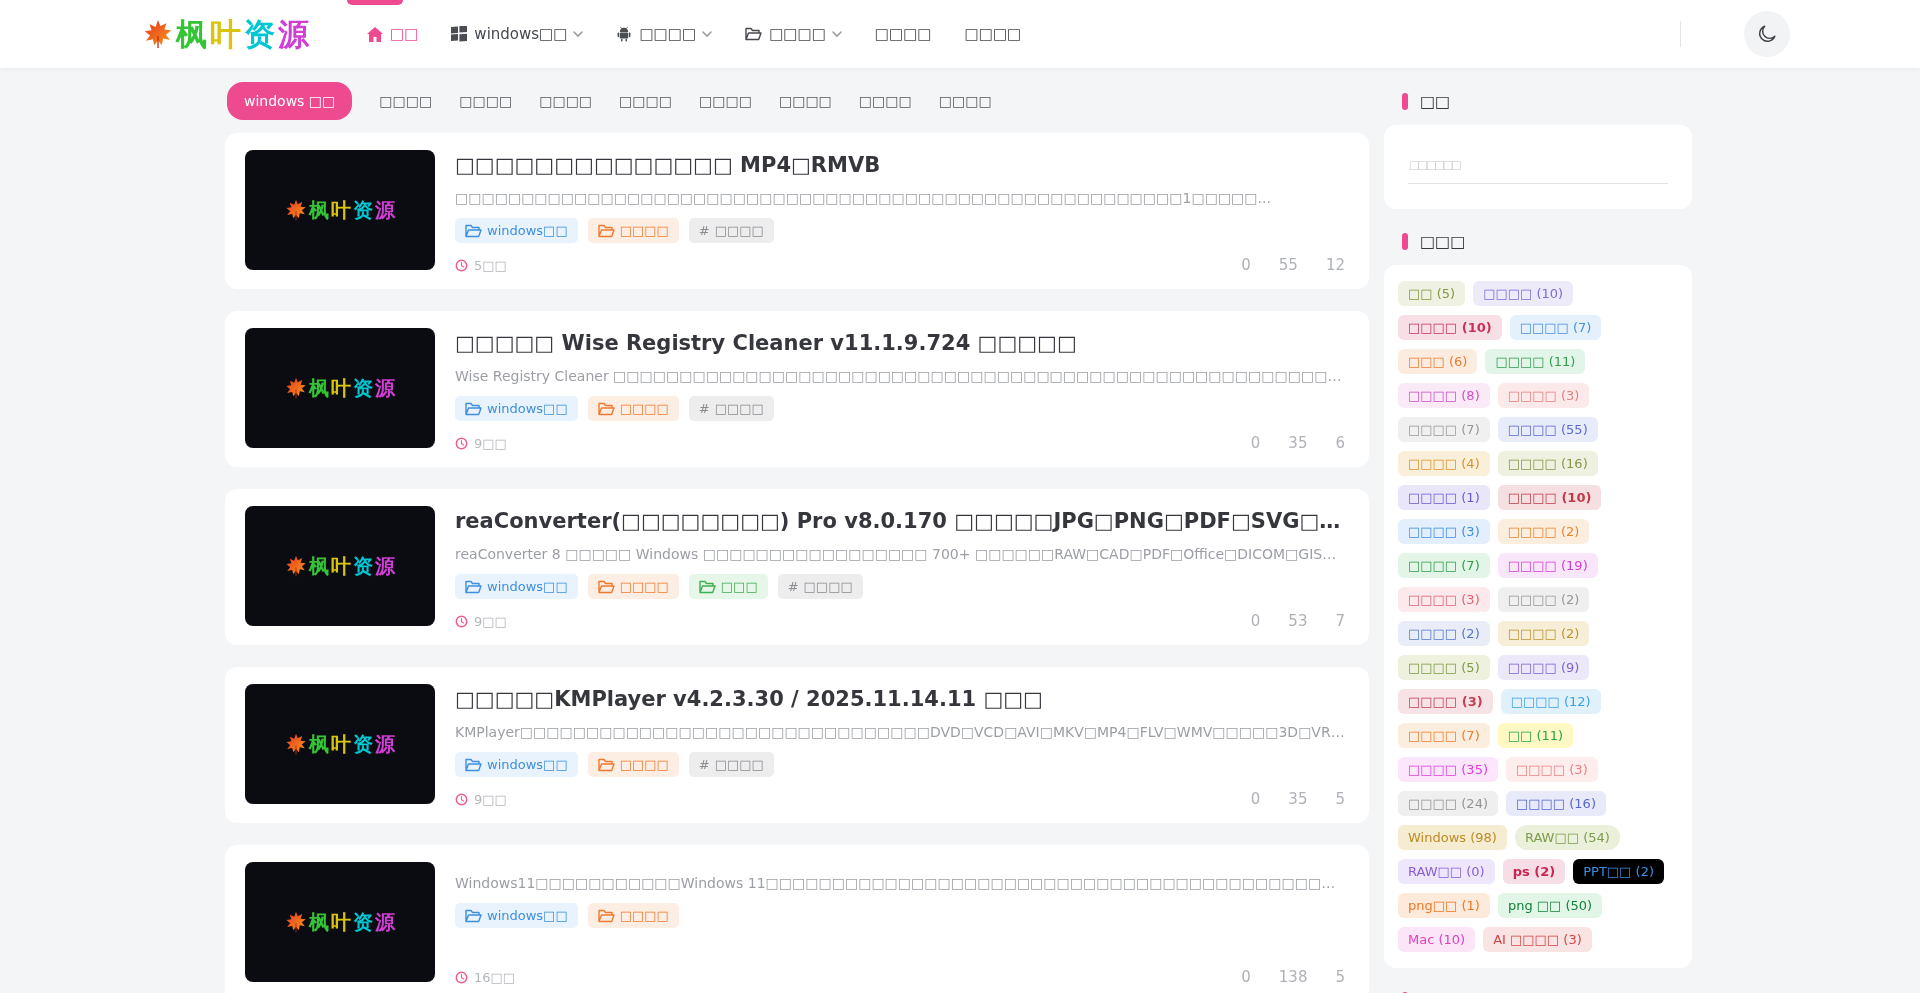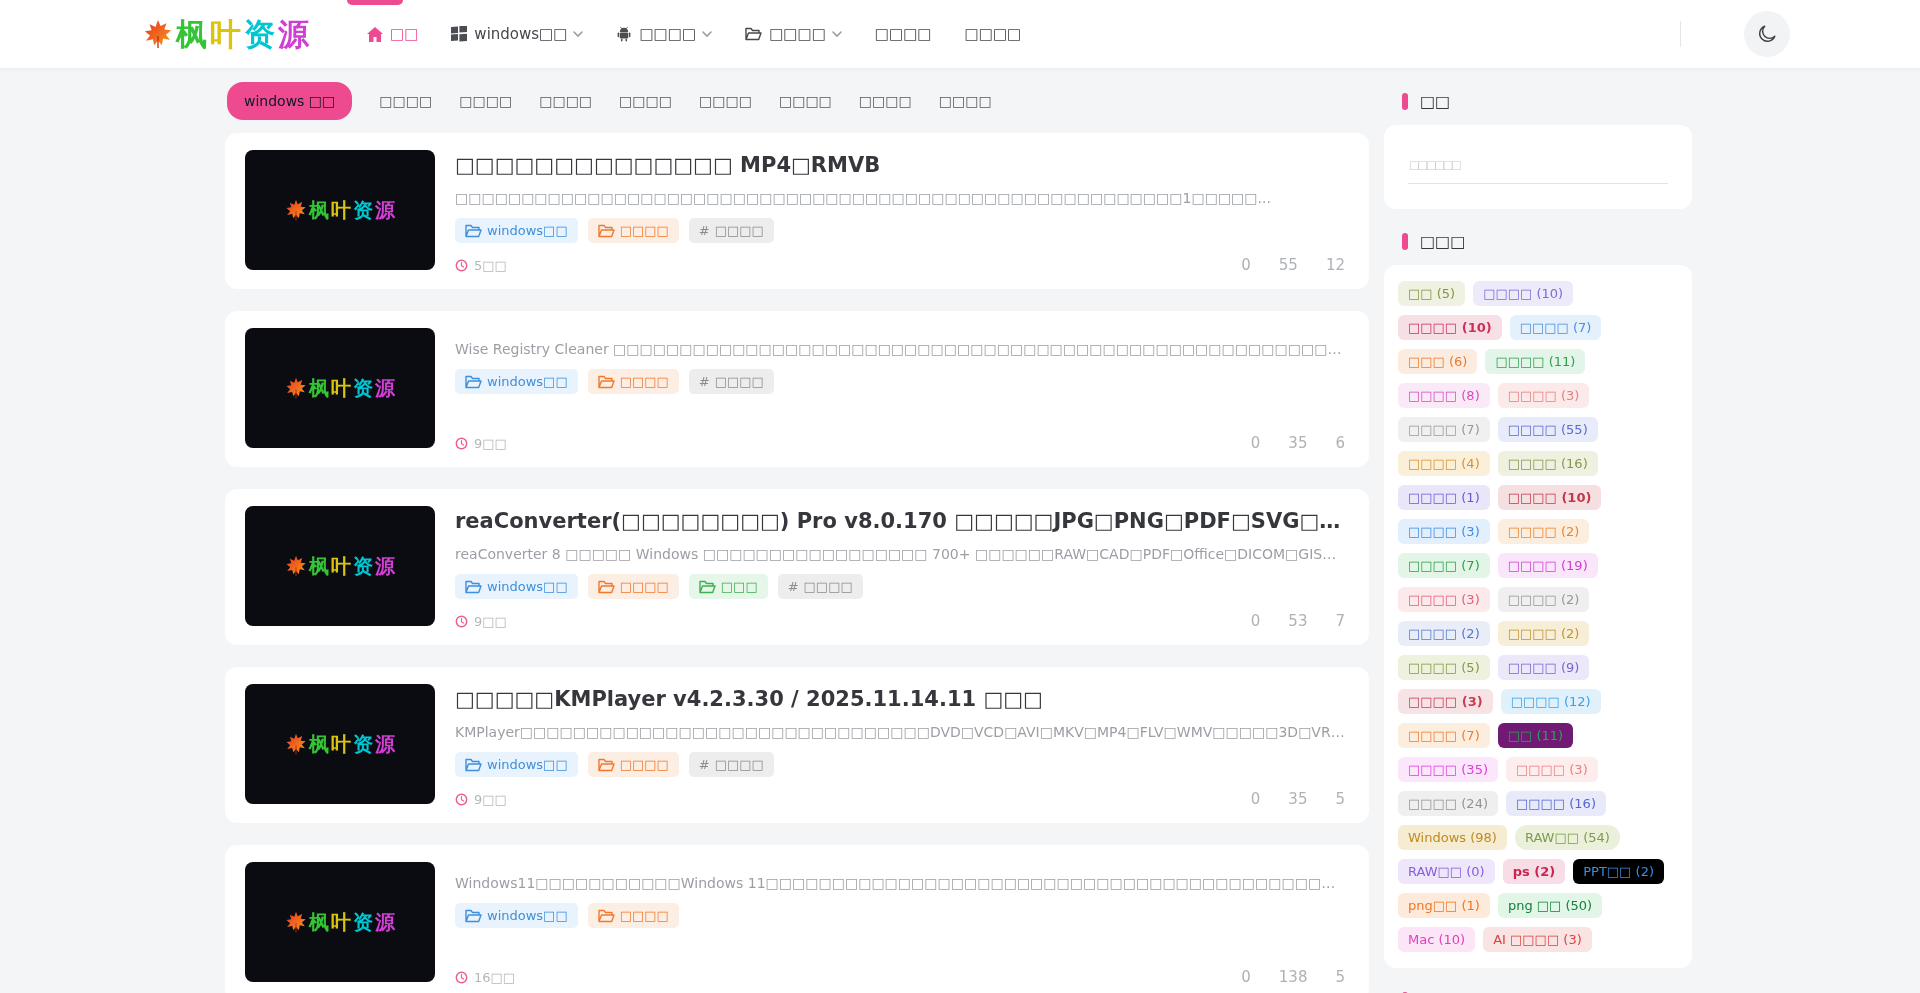--- a/index.html
+++ b/index.html
@@ -20,21 +20,21 @@
   .header-right{margin-left:auto;display:flex;align-items:center;}
   .divider{width:1px;height:26px;background:#e4e5e9;}
   .theme-toggle{width:46px;height:46px;border-radius:50%;background:#f2f3f5;border:none;cursor:pointer;
           display:flex;align-items:center;justify-content:center;margin-left:63px;}
   
   .layout{display:flex;gap:15px;padding:18px 0 0 225px;}
   .content{width:1144px;flex:none;}
   .sidebar{width:308px;flex:none;padding-top:6px;}
   
   .filterbar{display:flex;align-items:center;gap:27px;margin:0 0 17px 2px;height:30px;}
-  .filter-active{background:var(--accent);color:#0f172a;font-size:14px;padding:11px 17px;border-radius:16px;cursor:pointer;}
+  .filter-active{background:var(--accent);color:#ffffff;font-size:14px;padding:11px 17px;border-radius:16px;cursor:pointer;}
   .filter-item{font-size:14px;color:#55585d;cursor:pointer;}
   
   .post-card{background:#fff;border-radius:12px;height:156px;margin-bottom:22px;
              padding:17px 24px 15px 20px;display:flex;gap:20px;}
   .thumb{width:190px;height:120px;background:#0b0b12;border-radius:8px;flex:none;cursor:pointer;
          display:flex;align-items:center;justify-content:center;gap:2px;}
   .thumb .logo-char{font-size:20px;}
   .post-body{flex:1;min-width:0;display:flex;flex-direction:column;}
   .post-title{margin:3px 0 0;font-size:21px;font-weight:700;color:#35373c;cursor:pointer;
               white-space:nowrap;overflow:hidden;text-overflow:ellipsis;}
@@ -252,20 +252,21 @@
                 <path fill="url(#lg)" d="M16 1l2.6 6.5 6.4-3-2.2 6.6 7.2 1-5.5 4.6 4.3 5.6-7.3-1.6L20 28l-4-5-4 5-1.5-6.3-7.3 1.6 4.3-5.6L2 13.1l7.2-1-2.2-6.6 6.4 3z"></path>
                 <path stroke="#c02a10" stroke-width="1.4" d="M16 18v13"></path>
               </svg>
             </span>
             <span class="logo-char" style="color: rgb(53, 196, 53);">枫</span>
             <span class="logo-char" style="color: rgb(217, 197, 14);">叶</span>
             <span class="logo-char" style="color: rgb(0, 198, 210);">资</span>
             <span class="logo-char" style="color: rgb(207, 63, 212);">源</span>
           </a>
           <div class="post-body">
+            <h2 class="post-title">□□□□□ Wise Registry Cleaner v11.1.9.724 □□□□□</h2>
             <p class="post-desc">Wise Registry Cleaner □□□□□□□□□□□□□□□□□□□□□□□□□□□□□□□□□□□□□□□□□□□□□□□□□□□□□□□□□□□□□□□□□□□□□...</p>
             <div class="post-tags">
               <span class="tag" style="color: rgb(62, 143, 221); background: rgb(232, 243, 253);">
                 <span class="icn" style="display: inline-flex;">
                   <svg width="17" height="14" viewBox="0 0 17 14">
                     <path fill="none" stroke="currentColor" stroke-width="1.4" stroke-linejoin="round" d="M1 12.5V1.5h5l1.5 2H14v2.5M1 12.5l2.5-6.5H16l-2.3 6.5z"></path>
                   </svg>
                 </span>
                 <span>windows□□</span>
               </span>
@@ -526,21 +527,21 @@
         <span class="side-tag" style="color: rgb(209, 62, 209); background: rgb(250, 230, 250);"><span>□□□□</span> <span class="cnt">19</span></span>
         <span class="side-tag" style="color: rgb(223, 98, 115); background: rgb(251, 233, 236);"><span>□□□□</span> <span class="cnt">3</span></span>
         <span class="side-tag" style="color: rgb(150, 151, 154); background: rgb(239, 239, 240);"><span>□□□□</span> <span class="cnt">2</span></span>
         <span class="side-tag" style="color: rgb(85, 119, 203); background: rgb(233, 237, 248);"><span>□□□□</span> <span class="cnt">2</span></span>
         <span class="side-tag" style="color: rgb(191, 147, 52); background: rgb(246, 238, 214);"><span>□□□□</span> <span class="cnt">2</span></span>
         <span class="side-tag" style="color: rgb(127, 154, 69); background: rgb(237, 241, 222);"><span>□□□□</span> <span class="cnt">5</span></span>
         <span class="side-tag" style="color: rgb(126, 98, 210); background: rgb(236, 232, 250);"><span>□□□□</span> <span class="cnt">9</span></span>
         <span class="side-tag bold" style="color: rgb(194, 64, 82); background: rgb(247, 226, 229);"><span>□□□□</span> <span class="cnt">3</span></span>
         <span class="side-tag" style="color: rgb(56, 160, 232); background: rgb(225, 241, 252);"><span>□□□□</span> <span class="cnt">12</span></span>
         <span class="side-tag" style="color: rgb(239, 124, 48); background: rgb(252, 238, 222);"><span>□□□□</span> <span class="cnt">7</span></span>
-        <span class="side-tag" style="color: rgb(43, 163, 77); background: #701a75;"><span>□□</span> <span class="cnt">11</span></span>
+        <span class="side-tag" style="color: rgb(43, 163, 77); background: #fef9c3;"><span>□□</span> <span class="cnt">11</span></span>
         <span class="side-tag" style="color: rgb(221, 60, 221); background: rgb(251, 230, 251);"><span>□□□□</span> <span class="cnt">35</span></span>
         <span class="side-tag" style="color: rgb(232, 130, 130); background: rgb(253, 237, 237);"><span>□□□□</span> <span class="cnt">3</span></span>
         <span class="side-tag" style="color: rgb(147, 148, 150); background: rgb(239, 239, 240); text-align: center;"><span>□□□□</span> <span class="cnt">24</span></span>
         <span class="side-tag" style="color: rgb(85, 102, 207); background: rgb(232, 234, 249);"><span>□□□□</span> <span class="cnt">16</span></span>
         <span class="side-tag" style="color: rgb(189, 139, 34); background: rgb(245, 236, 210);"><span>Windows</span> <span class="cnt">98</span></span>
         <span class="side-tag" style="color: rgb(126, 156, 77); background: rgb(234, 240, 218); border-radius: 12px;"><span>RAW□□</span> <span class="cnt">54</span></span>
         <span class="side-tag" style="color: rgb(138, 92, 216); background: rgb(238, 231, 251);"><span>RAW□□</span> <span class="cnt">0</span></span>
         <span class="side-tag bold" style="color: rgb(201, 37, 83); background: rgb(247, 221, 230);"><span>ps</span> <span class="cnt">2</span></span>
         <span class="side-tag" style="color: rgb(58, 142, 228); background: #000000;"><span>PPT□□</span> <span class="cnt">2</span></span>
         <span class="side-tag" style="color: rgb(238, 119, 34); background: rgb(253, 234, 218);"><span>png□□</span> <span class="cnt">1</span></span>

